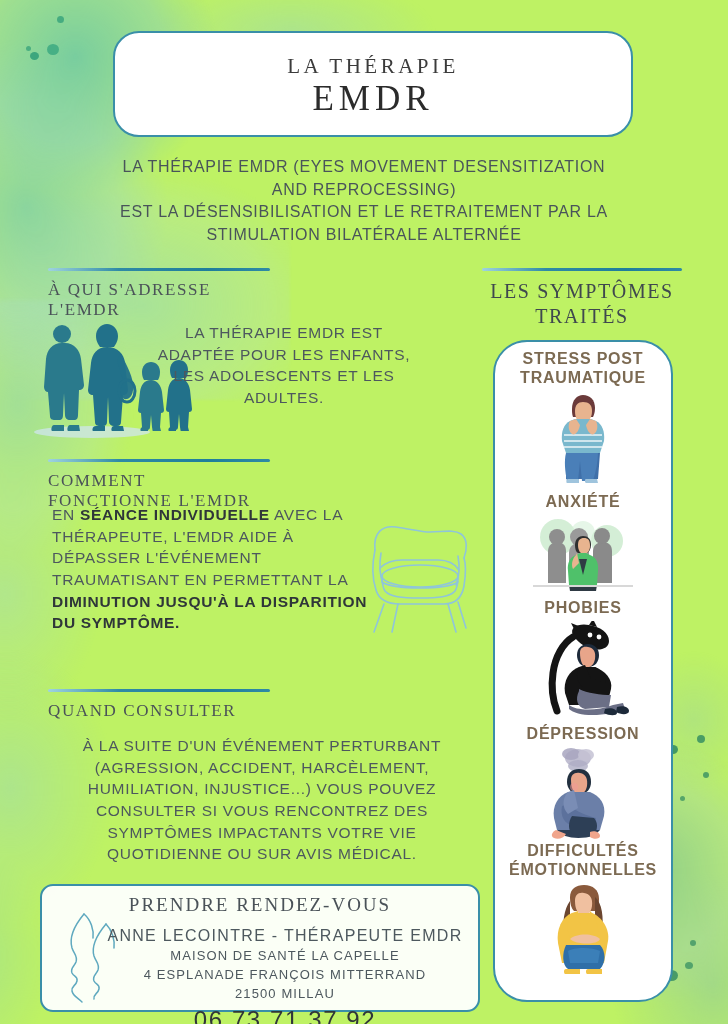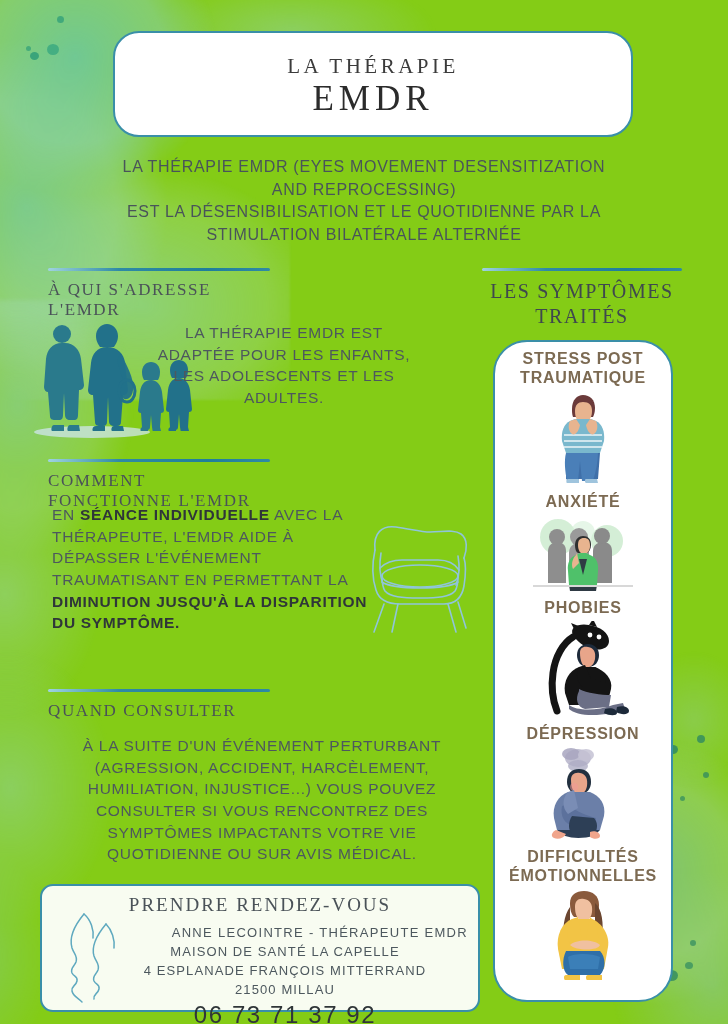--- a/index.html
+++ b/index.html
@@ -1,21 +1,21 @@
 <!DOCTYPE html>
 <html><head>
 <meta charset="utf-8">
 <style>
   html,body{margin:0;padding:0;}
   body{
     width:728px;height:1024px;overflow:hidden;position:relative;
     background:#ffffff;
     font-family:"Liberation Sans", sans-serif;
   }
-  .poster{position:absolute;inset:0;overflow:hidden;background:#84cc16;}
+  .poster{position:absolute;inset:0;overflow:hidden;background:#bef264;}
 
   
   .wc{position:absolute;pointer-events:none;}
   .wc-left{
     left:-40px;top:-30px;width:330px;height:430px;
     background:
       radial-gradient(ellipse 60% 45% at 35% 20%, rgba(109,199,168,.85) 0%, rgba(134,208,180,.55) 45%, rgba(160,215,195,0) 72%),
       radial-gradient(ellipse 55% 50% at 20% 55%, rgba(122,203,176,.75) 0%, rgba(150,214,192,.4) 50%, rgba(170,220,200,0) 78%),
       radial-gradient(ellipse 70% 40% at 55% 78%, rgba(150,214,195,.55) 0%, rgba(175,222,205,.25) 55%, rgba(190,228,212,0) 80%);
     filter:blur(1px);
@@ -107,21 +107,21 @@
   .contact{
     position:absolute;left:40px;top:884px;width:440px;height:128px;
     border:2px solid #3a8fa8;border-radius:13px;background:rgba(255,255,255,.94);
     box-sizing:border-box;
   }
   .contact-title{
     position:absolute;left:0;right:0;top:8px;text-align:center;
     font-family:"Liberation Serif", serif;font-size:19px;letter-spacing:2px;color:#4a5258;
   }
   .contact-lines{position:absolute;left:60px;right:10px;top:38px;text-align:center;color:#4d585e;}
-  .c-l1{font-size:13px;letter-spacing:1.3px;line-height:1.45;text-align:right;}
+  .c-l1{font-size:16px;letter-spacing:1.3px;line-height:1.45;}
   .c-l2{font-size:13px;letter-spacing:1.1px;line-height:1.45;}
   .c-phone{font-size:24px;letter-spacing:1.6px;color:#303639;margin-top:2px;}
   .faces{position:absolute;left:18px;top:24px;width:70px;height:96px;}
 
   
   .rcol-div{position:absolute;left:482px;top:268px;width:200px;}
   .rcol-title{
     position:absolute;left:470px;top:279px;width:224px;text-align:center;
     font-family:"Liberation Serif", serif;font-size:20px;letter-spacing:1.6px;
     color:#3f484e;line-height:1.25;
@@ -162,21 +162,21 @@
   <div class="spk" style="left:685px;top:962px;width:8px;height:7px;background:#2f8a60;opacity:.7;"></div>
 
   <div class="hdr-box">
     <div class="hdr-kicker">LA THÉRAPIE</div>
     <div class="hdr-title">EMDR</div>
   </div>
 
   <div class="subtitle">
     <div>LA THÉRAPIE EMDR (EYES MOVEMENT DESENSITIZATION</div>
     <div>AND REPROCESSING)</div>
-    <div>EST LA DÉSENSIBILISATION ET LE QUOTIDIENNE PAR LA</div>
+    <div>EST LA DÉSENSIBILISATION ET LE RETRAITEMENT PAR LA</div>
     <div>STIMULATION BILATÉRALE ALTERNÉE</div>
   </div>
 
   <div class="sec1">
     <div class="divider"></div>
     <div class="sec-title">À QUI S'ADRESSE L'EMDR</div>
   </div>
 
   <svg class="silhouettes" viewBox="0 0 160 120">
     <ellipse cx="60" cy="114" rx="58" ry="6" fill="#cfe6ee" opacity=".75"></ellipse>
@@ -356,21 +356,21 @@
         <path d="M30 46 C20 50 14 60 16 72 L19 84 L62 84 L66 70 C68 58 62 50 52 46z" fill="#6b7fa8"></path>
         <path d="M24 60 C22 70 26 78 36 80 L56 82 L58 72 C50 70 38 66 30 58z" fill="#5c719c"></path>
         <path d="M30 46 C24 52 24 62 30 68 L40 62 L36 44z" fill="#7a8db5"></path>
         <path d="M19 84 C24 92 40 94 56 90 L62 84z" fill="#2d3f56"></path>
         <path d="M34 70 C30 76 30 84 34 88 L56 88 C60 84 60 76 56 72z" fill="#2d3f56"></path>
         <path d="M18 84 C14 86 12 90 16 92 C20 94 26 92 28 88z" fill="#f0a58c"></path>
         <path d="M52 86 C56 84 62 86 62 90 C62 93 56 94 52 91z" fill="#f0a58c"></path>
       </svg>
     </div>
 
-    <div class="sym-item" style="margin-top:6px;">
+    <div class="sym-item" style="">
       <div class="sym-label">
         <div>DIFFICULTÉS</div>
         <div>ÉMOTIONNELLES</div>
       </div>
       <svg class="sym-art" width="86" height="92" viewBox="0 0 86 92">
         <path d="M30 14 C30 6 36 2 44 2 C53 2 59 7 59 16 C59 22 57 26 55 28 L34 28 C31 25 30 20 30 14z" fill="#8a5a3c"></path>
         <path d="M35 18 C35 12 38 9 44 10 C50 11 53 15 52 23 C51 30 47 33 43 32 C37 31 35 25 35 18z" fill="#f0c0a0"></path>
         <path d="M55 14 C62 20 64 34 62 50 C61 62 58 72 54 80 L46 80 C52 66 56 48 55 32z" fill="#6b4630"></path>
         <path d="M30 18 C24 26 22 40 24 54 L26 70 L32 70 L30 40z" fill="#6b4630"></path>
         <path d="M32 30 C22 34 16 46 18 60 L22 80 L64 80 L68 58 C70 46 62 34 52 30z" fill="#f2c445"></path>

